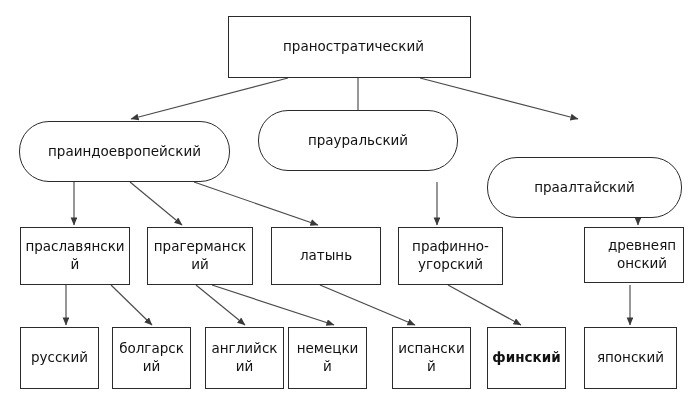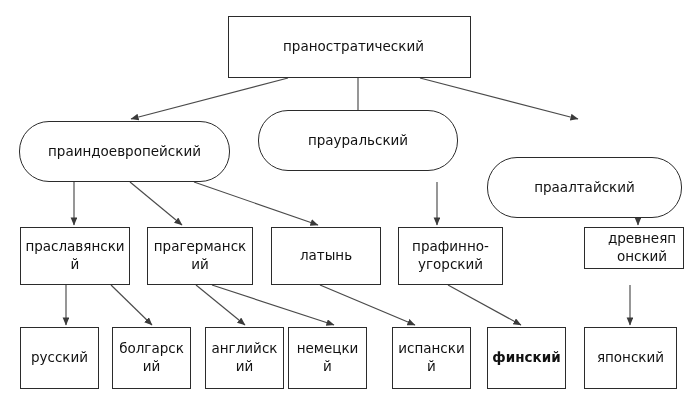--- a/index.html
+++ b/index.html
@@ -94,21 +94,21 @@
       </div>
       <div class="node lvl2" style="left: 147px; top: 227px; width: 106px; height: 58px; justify-content: center;">
         <span class="label">прагерманский</span>
       </div>
       <div class="node lvl2" style="left: 271px; top: 227px; width: 110px; height: 58px;">
         <span class="label">латынь</span>
       </div>
       <div class="node lvl2" style="left: 398px; top: 227px; width: 105px; height: 58px;">
         <span class="label">прафинно-угорский</span>
       </div>
-      <div class="node lvl2" style="left: 584px; top: 227px; width: 100px; height: 42px; padding-left: 20px;">
+      <div class="node lvl2" style="left: 584px; top: 227px; width: 100px; height: 56px; padding-left: 20px;">
         <span class="label">древнеяпонский</span>
       </div>
       <div class="node lvl3" style="left: 20px; top: 327px; width: 79px; height: 62px;">
         <span class="label">русский</span>
       </div>
       <div class="node lvl3" style="left: 112px; top: 327px; width: 79px; height: 62px; justify-content: center;">
         <span class="label">болгарский</span>
       </div>
       <div class="node lvl3" style="left: 205px; top: 327px; width: 79px; height: 62px;">
         <span class="label">английский</span>

